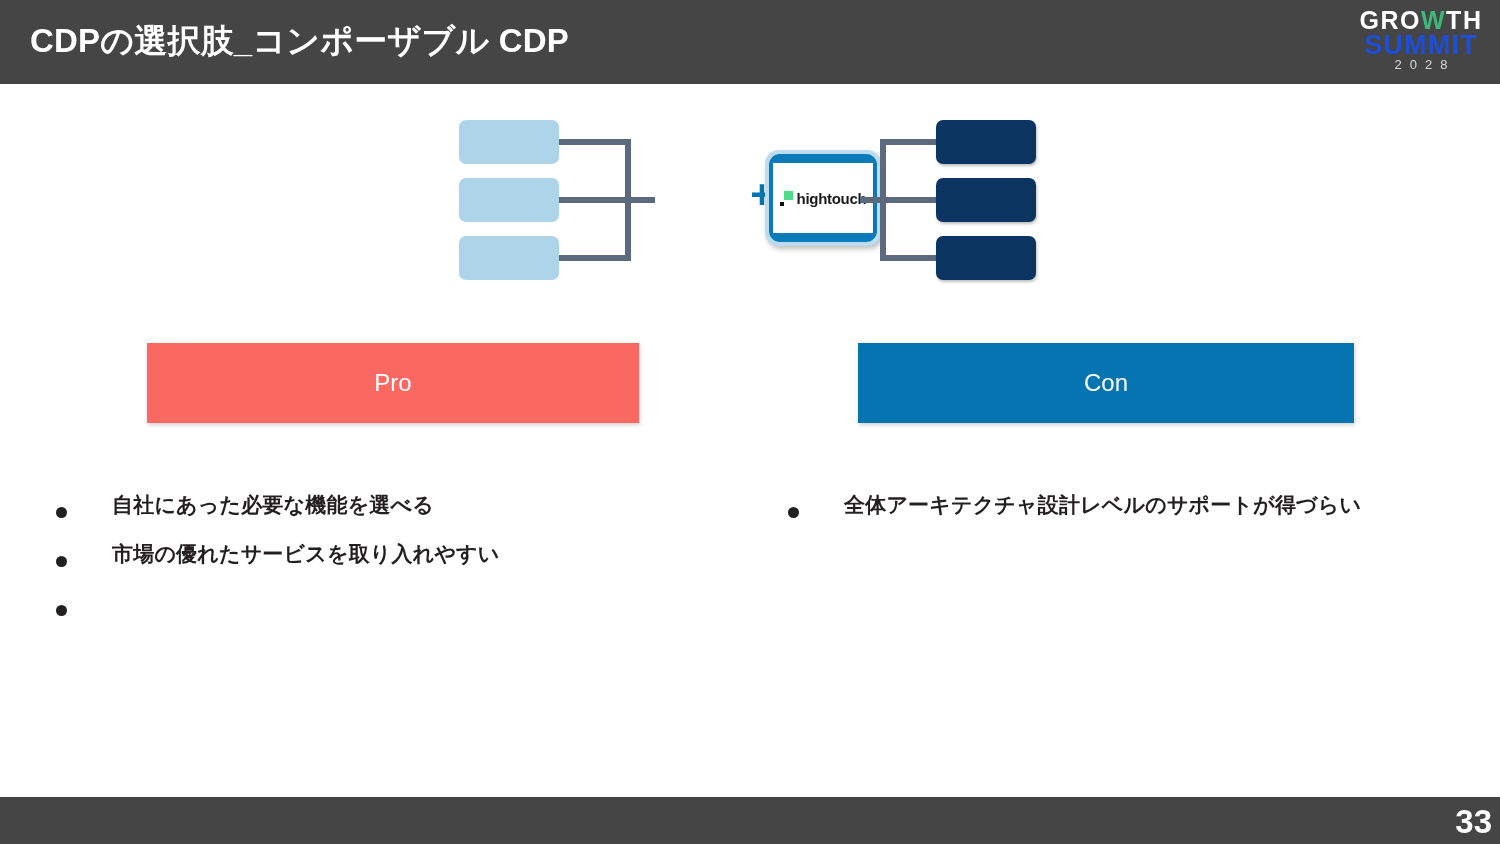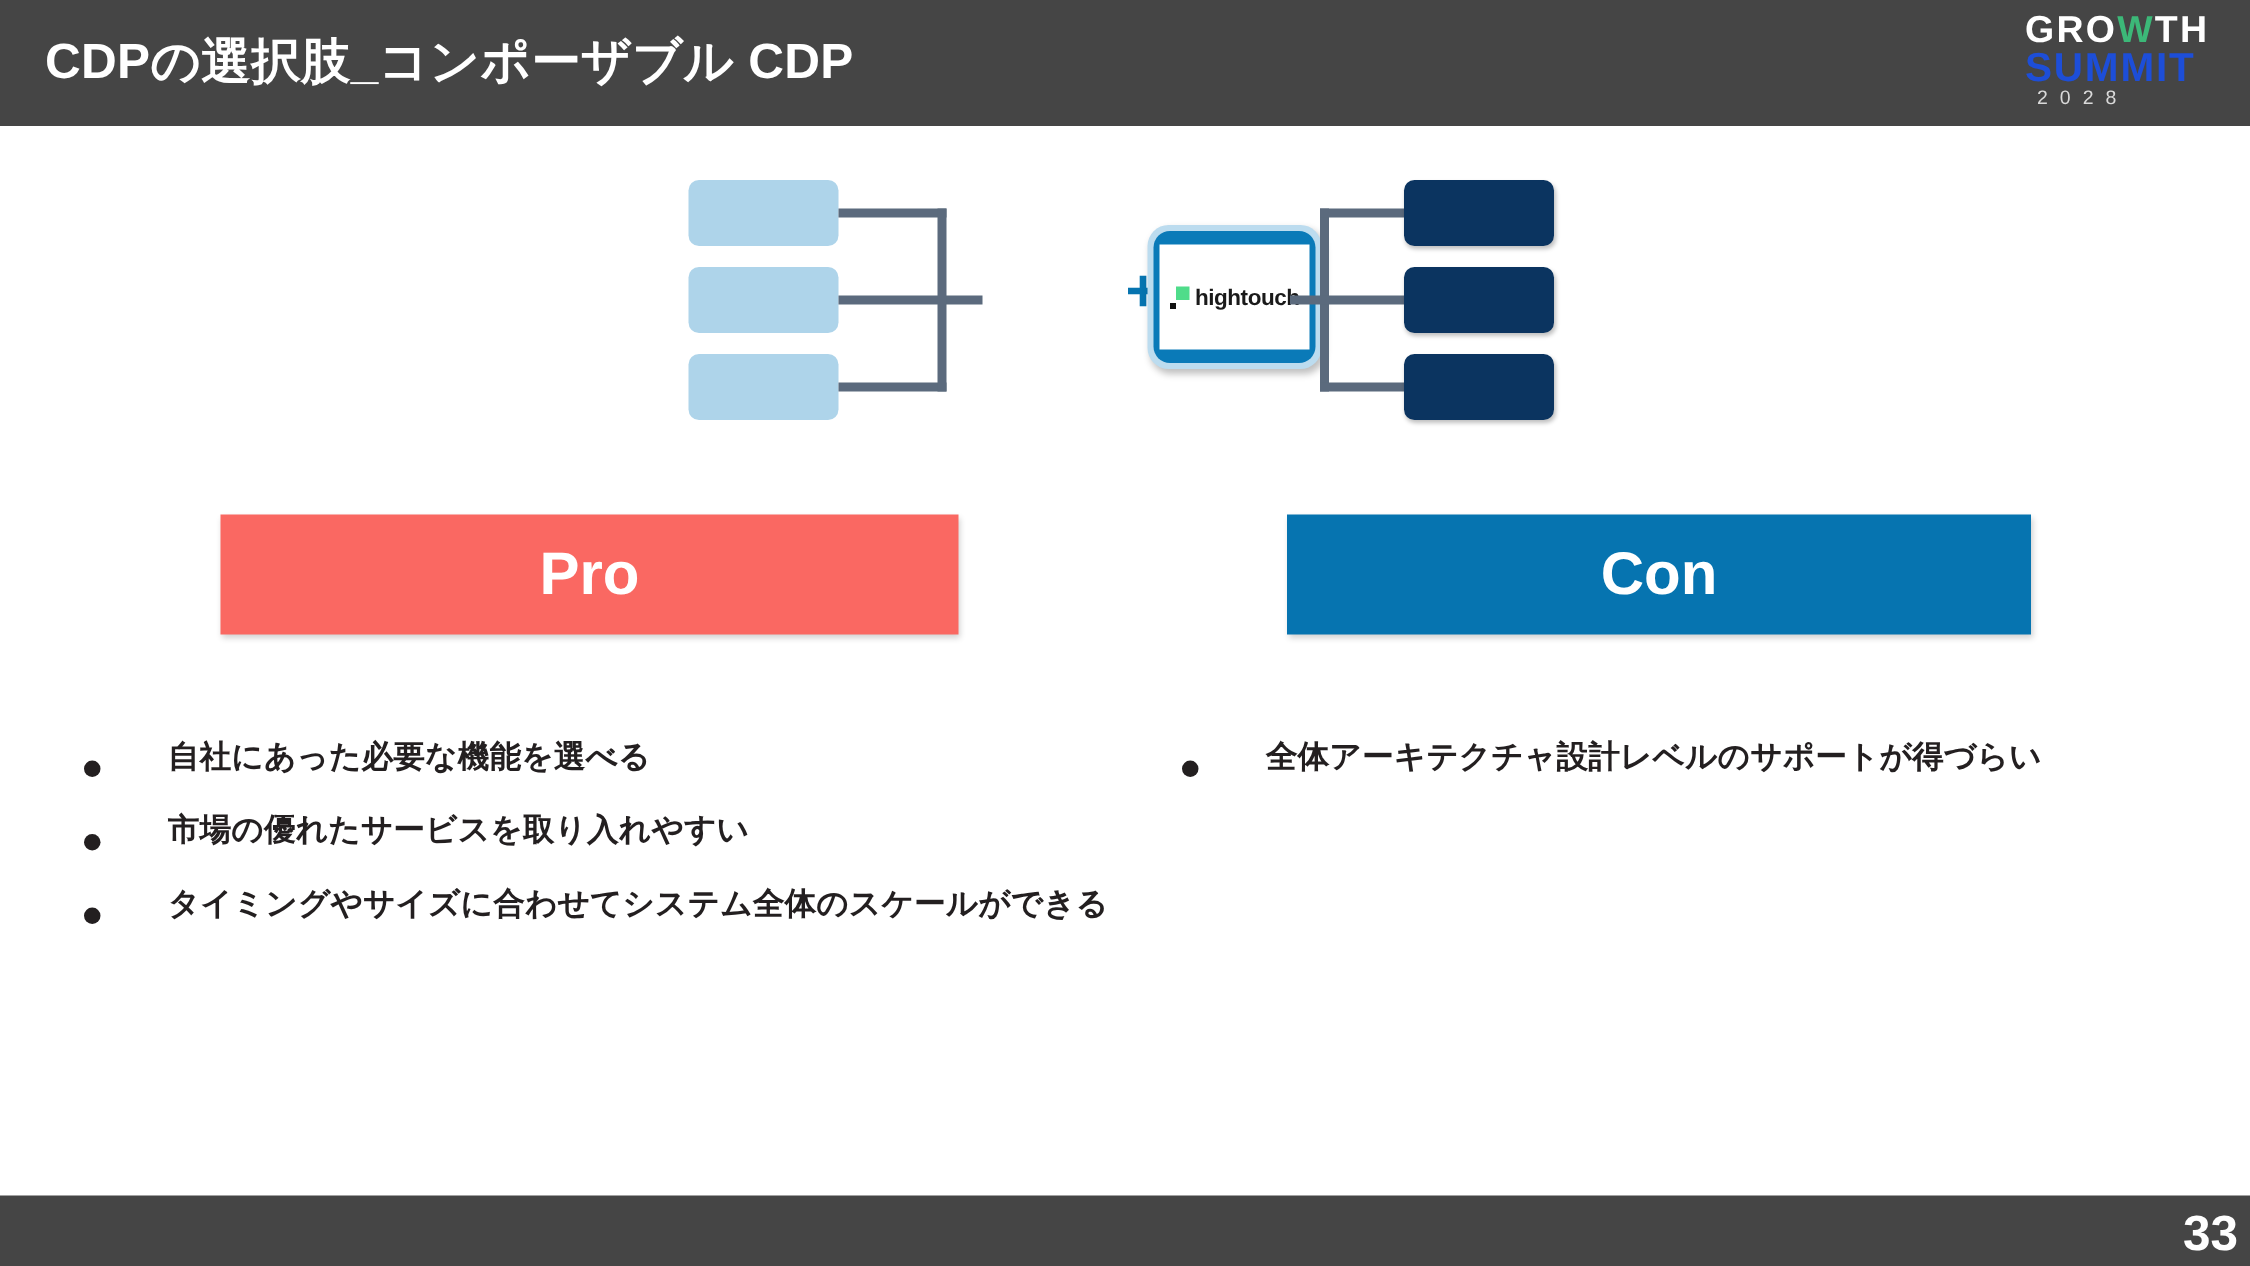--- a/index.html
+++ b/index.html
@@ -36,20 +36,21 @@
     color: #ffffff;
     letter-spacing: 0.2px;
     white-space: nowrap;
   }
   #logo {
     position: absolute;
     right: 28px;
     top: 8px;
     width: 142px;
     height: 68px;
+    text-align: center;
     line-height: 1;
   }
   #logo .logo-growth {
     font-size: 25px;
     font-weight: bold;
     color: #ffffff;
     letter-spacing: 1.5px;
     display: block;
     height: 24px;
   }
@@ -239,22 +240,22 @@
     letter-spacing: -0.3px;
   }
 
   
   .col-header {
     position: absolute;
     height: 80px;
     line-height: 80px;
     text-align: center;
     color: #ffffff;
-    font-size: 40px;
-    font-weight: bold;
+    font-size: 24px;
+    font-weight: normal;
     box-shadow: 1px 2px 4px rgba(0,0,0,0.18);
   }
   #pro-header {
     left: 147px; top: 343px; width: 492px;
     background: #fa6862;
   }
   #con-header {
     left: 858px; top: 343px; width: 496px;
     background: #0674b0;
   }
@@ -356,21 +357,21 @@
 
     <div class="dest-box b1"></div>
     <div class="dest-box b2"></div>
     <div class="dest-box b3"></div>
   </div>
 
   <div class="col-header" id="pro-header">Pro</div>
   <ul class="bullet-list" id="pro-list">
     <li><span class="dot"></span><span>自社にあった必要な機能を選べる</span></li>
     <li><span class="dot"></span><span>市場の優れたサービスを取り入れやすい</span></li>
-    <li><span class="dot"></span><span>タイミングやサイズに合わせてシステム全体のスケールができる</span></li>
+    <li><span class="dot"></span></li>
   </ul>
 
   <div class="col-header" id="con-header">Con</div>
   <ul class="bullet-list" id="con-list">
     <li><span class="dot"></span><span>全体アーキテクチャ設計レベルのサポートが得づらい</span></li>
   </ul>
 
   <div id="footer-bar"></div>
   <div id="page-number">33</div>
 

